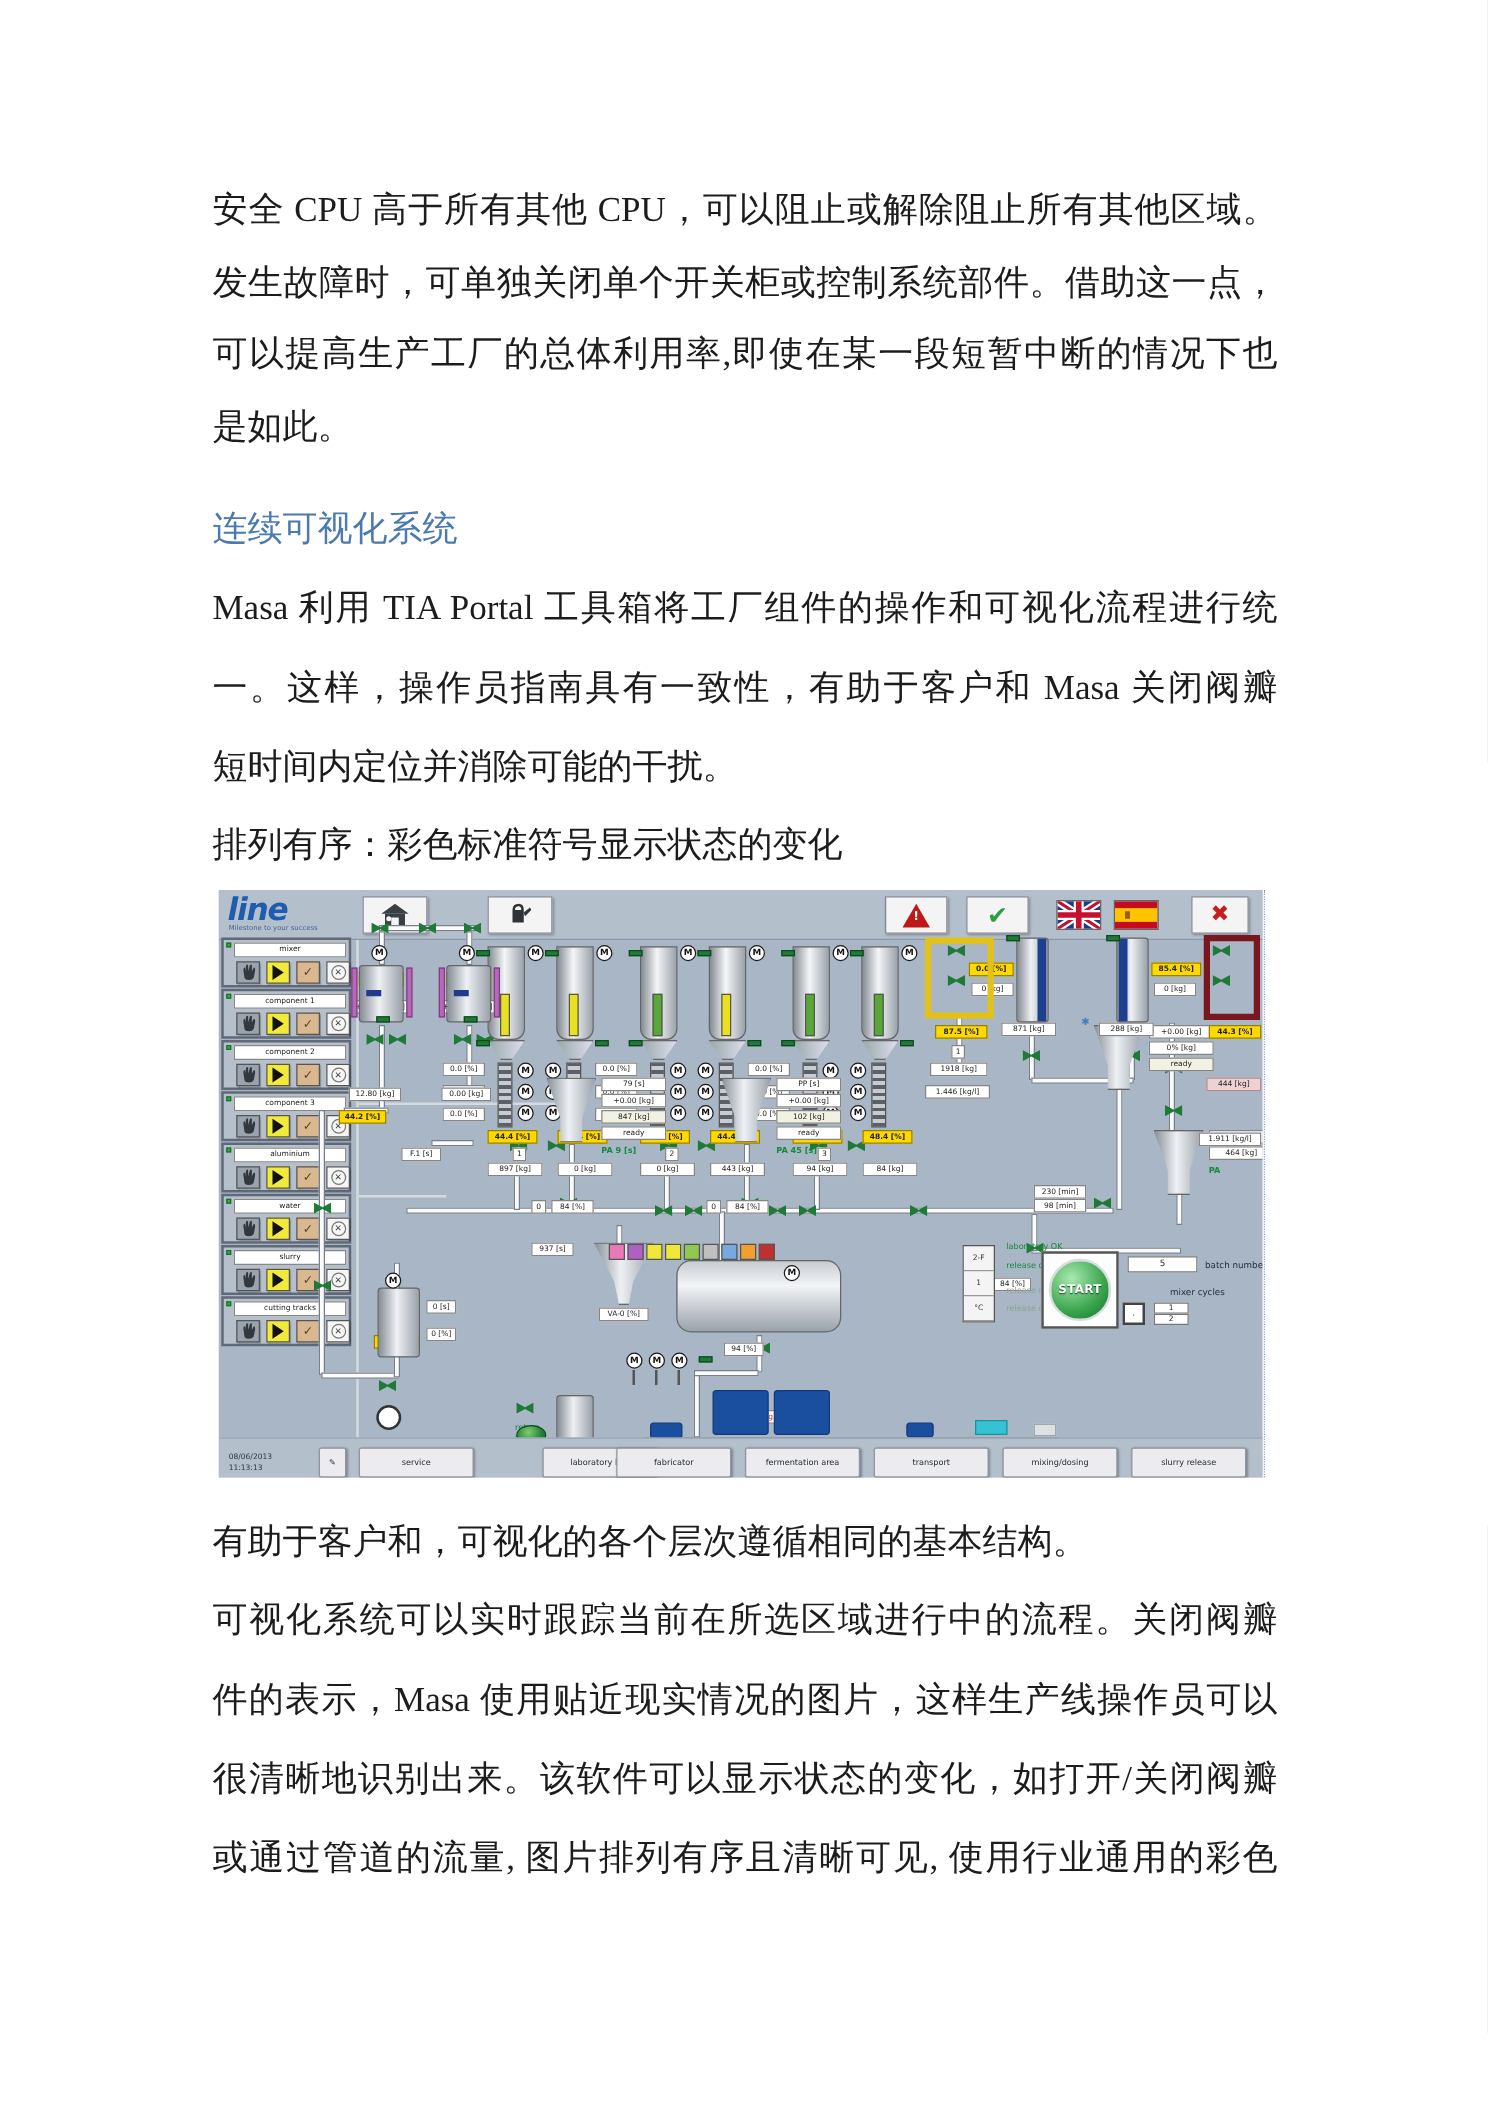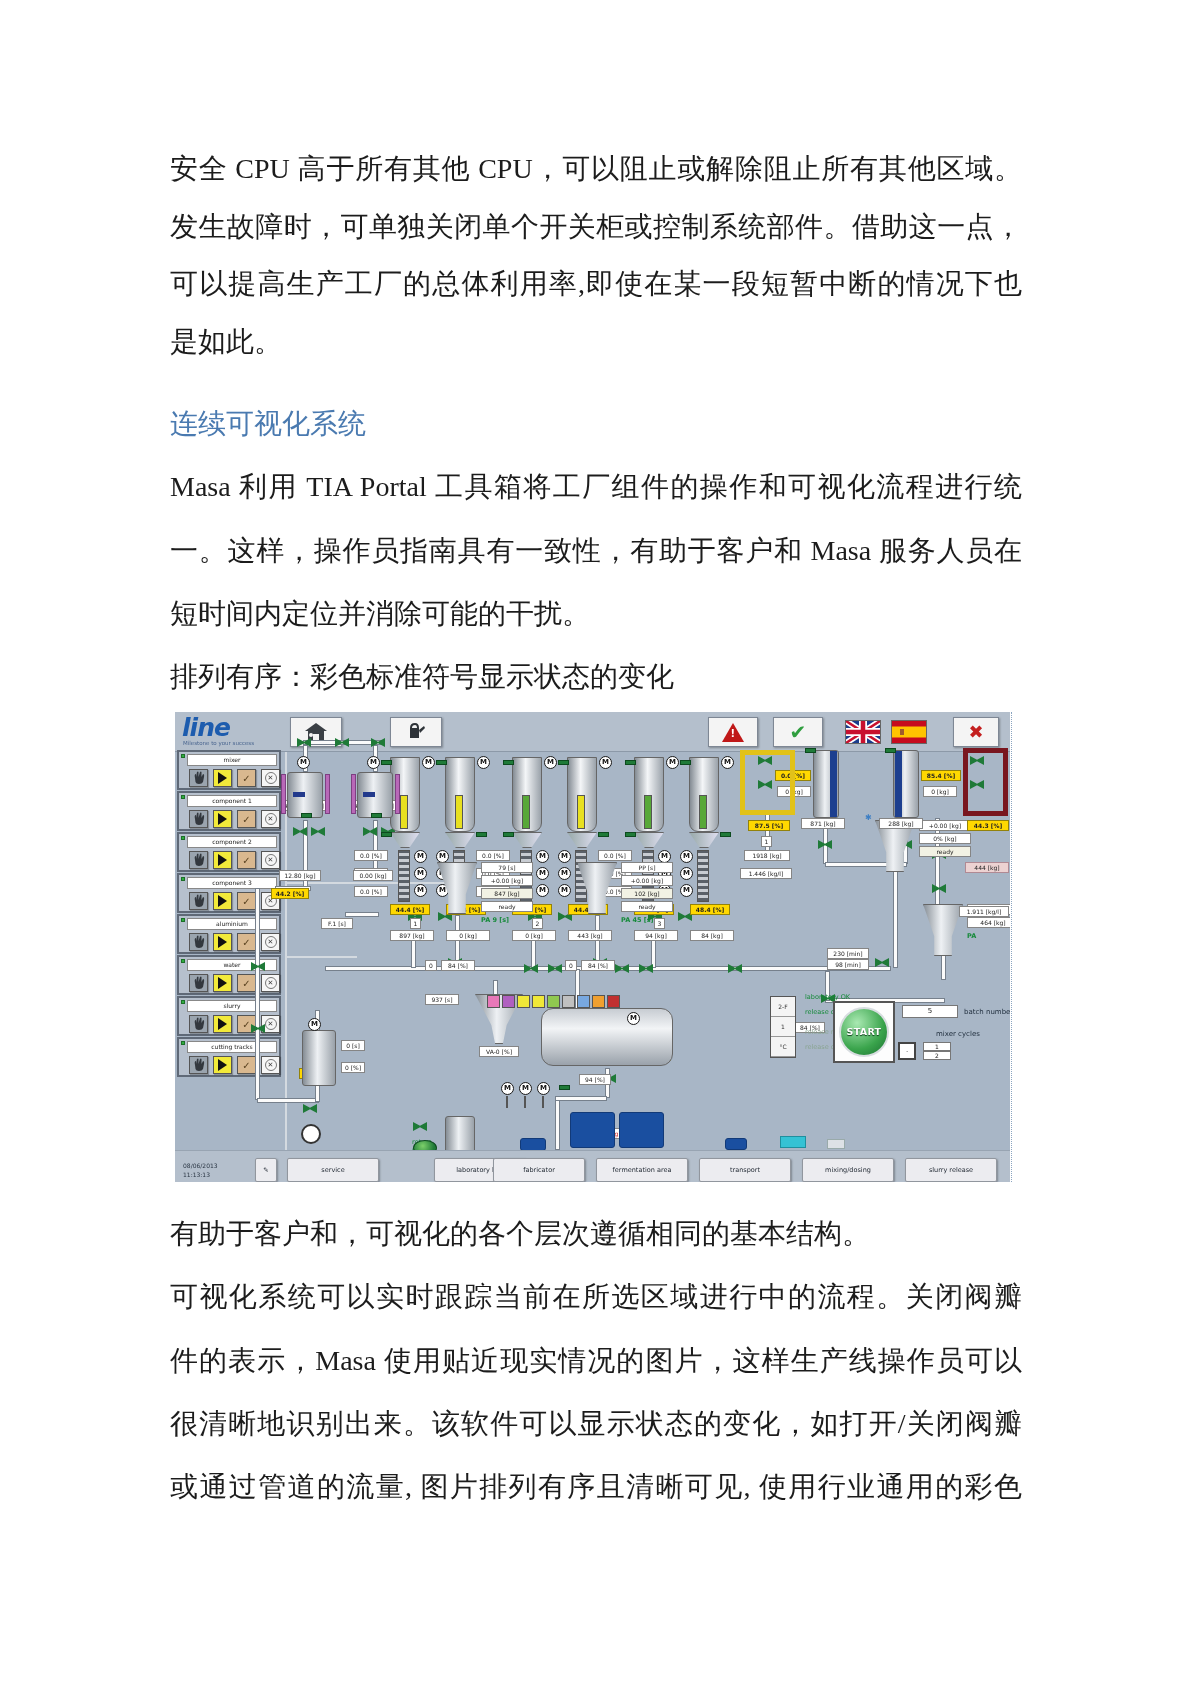--- a/index.html
+++ b/index.html
@@ -102,21 +102,21 @@
 <body>
 
 <div class="page">
   <div id="textlines">
       <div class="tl full" style="position: absolute; top: 151px;">安全 CPU 高于所有其他 CPU，可以阻止或解除阻止所有其他区域。</div>
       <div class="tl full" style="position: absolute; top: 208.5px;">发生故障时，可单独关闭单个开关柜或控制系统部件。借助这一点，</div>
       <div class="tl full" style="position: absolute; top: 266px;">可以提高生产工厂的总体利用率,即使在某一段短暂中断的情况下也</div>
       <div class="tl" style="position: absolute; top: 323.5px;">是如此。</div>
       <div class="tl head" style="position: absolute; top: 406px;">连续可视化系统</div>
       <div class="tl full" style="position: absolute; top: 469px;">Masa 利用 TIA Portal 工具箱将工厂组件的操作和可视化流程进行统</div>
-      <div class="tl full" style="position: absolute; top: 532.5px;">一。这样，操作员指南具有一致性，有助于客户和 Masa 服务人员在</div>
+      <div class="tl full" style="position: absolute; top: 532.5px;">一。这样，操作员指南具有一致性，有助于客户和 Masa 关闭阀瓣</div>
       <div class="tl" style="position: absolute; top: 596px;">短时间内定位并消除可能的干扰。</div>
       <div class="tl" style="position: absolute; top: 659px;">排列有序：彩色标准符号显示状态的变化</div>
       <div class="tl" style="position: absolute; top: 1216px;">有助于客户和，可视化的各个层次遵循相同的基本结构。</div>
       <div class="tl full" style="position: absolute; top: 1279.3px;">可视化系统可以实时跟踪当前在所选区域进行中的流程。关闭阀瓣</div>
       <div class="tl full" style="position: absolute; top: 1342.6px;">件的表示，Masa 使用贴近现实情况的图片，这样生产线操作员可以</div>
       <div class="tl full" style="position: absolute; top: 1405.9px;">很清晰地识别出来。该软件可以显示状态的变化，如打开/关闭阀瓣</div>
       <div class="tl full" style="position: absolute; top: 1469.2px;">或通过管道的流量, 图片排列有序且清晰可见, 使用行业通用的彩色</div>
     </div>
 
   <div class="hmi" id="hmi">

